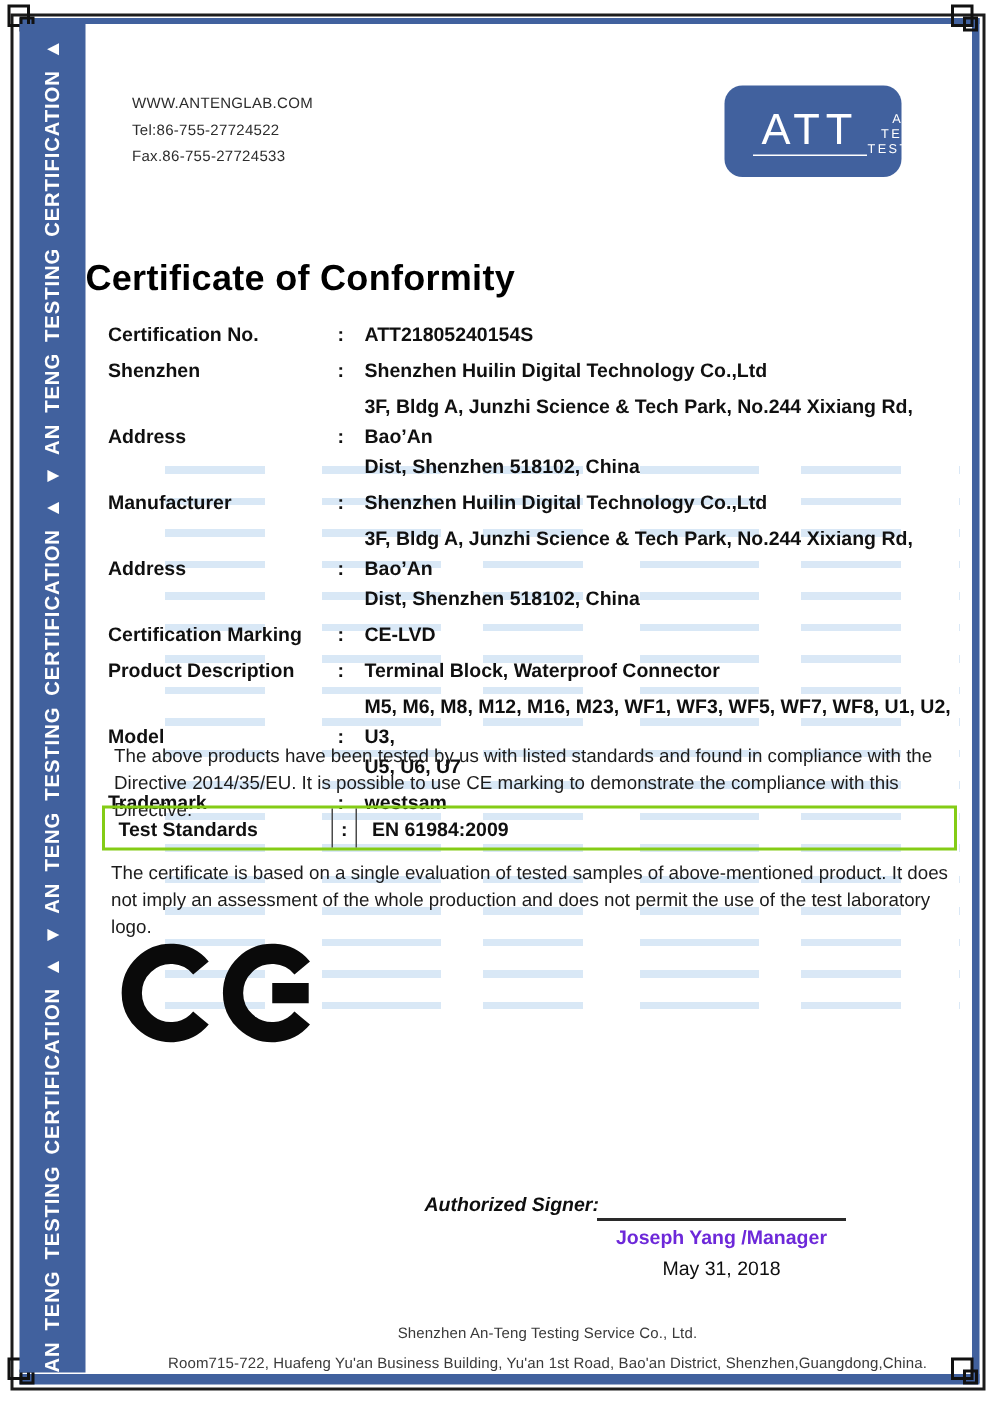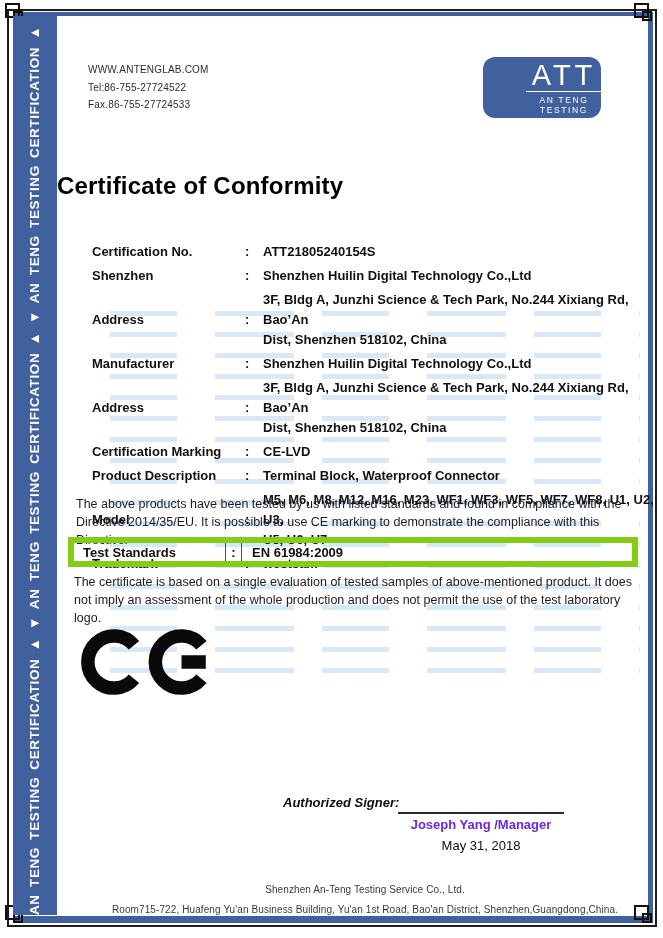--- a/index.html
+++ b/index.html
@@ -41,39 +41,39 @@
       repeating-linear-gradient(90deg, #fff 0 28px, transparent 28px 95px, #fff 95px 133px, transparent 133px 212px),
       repeating-linear-gradient(180deg, transparent 0 16px, #b5d2ee 16px 21px);
     opacity:.5; pointer-events:none;
   }
   .content { position:relative; z-index:2; }
   
   .contact { position:absolute; left:88px; top:61px; font-size:10px; color:#2c2c2c; line-height:17.5px; letter-spacing:.2px; }
   .logo {
     position:absolute; left:483px; top:57px; width:118px; height:61px;
     background:#41619e; border-radius:12px; color:#fff; text-align:center;
-    display:flex; flex-direction:column; align-items:center; justify-content:center;padding-left:44px;
+    display:flex; flex-direction:row; align-items:center; justify-content:center;padding-left:44px;
   }
   .logo-att { font-size:29px; font-weight:400; letter-spacing:4px; line-height:30px;
               border-bottom:1.5px solid #fff; padding:0 6px 1px 6px; }
   .logo-sub { font-size:8.5px; letter-spacing:1.6px; margin-top:3px; }
   .title { position:absolute; left:57px; top:172px; width:575px; text-align:left;
            font-size:24px; font-weight:bold; color:#000000; letter-spacing:.2px; }
   
-  .fields { position:absolute; left:72px; top:240px; width:568px;margin-left:20px; }
+  .fields { position:absolute; left:72px; top:211px; width:568px; }
   .f-row { display:grid; grid-template-columns:153px 18px 1fr; align-items:center;
            font-size:13px; font-weight:bold; color:#101010; line-height:20px; padding:2px 0; }
   .f-val { white-space:pre-line; }
   .para { position:absolute; font-size:12.5px; color:#1c1c1c; line-height:18px; white-space:pre-line; }
   .para.compliance { left:76px; top:495px; width:562px; }
   .para.disclaimer { left:74px; top:573px; width:566px; }
   
   .std-box {
     position:absolute; left:68px; top:537px; width:570px; height:30px;
-    border:6px solid #84cc16; display:grid; grid-template-columns:151px 16px 1fr;
+    border:2px solid #84cc16; display:grid; grid-template-columns:151px 16px 1fr;
     align-items:center; font-size:13px; font-weight:bold; color:#101010; background:transparent;
   }
   .std-box .cell { height:100%; display:flex; align-items:center; }
   .std-box .c1 { padding-left:9px; }
   .std-box .c2 { border-left:1px solid #4a4a4a; justify-content:center; }
   .std-box .c3 { border-left:1px solid #4a4a4a; padding-left:10px; }
   
   .ce-wrap { position:absolute; left:78px; top:626px; width:135px; height:72px; }
   
   .sig-label { position:absolute; left:283px; top:795px; font-size:13px; font-weight:bold; color:#0e0e0e;font-style:italic; }

